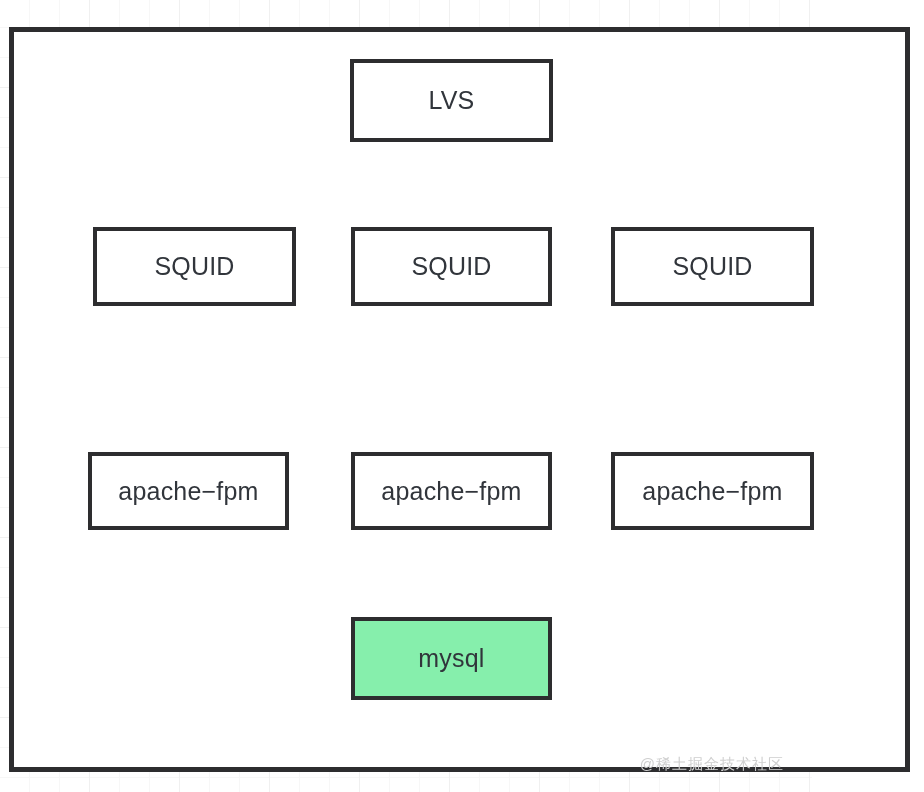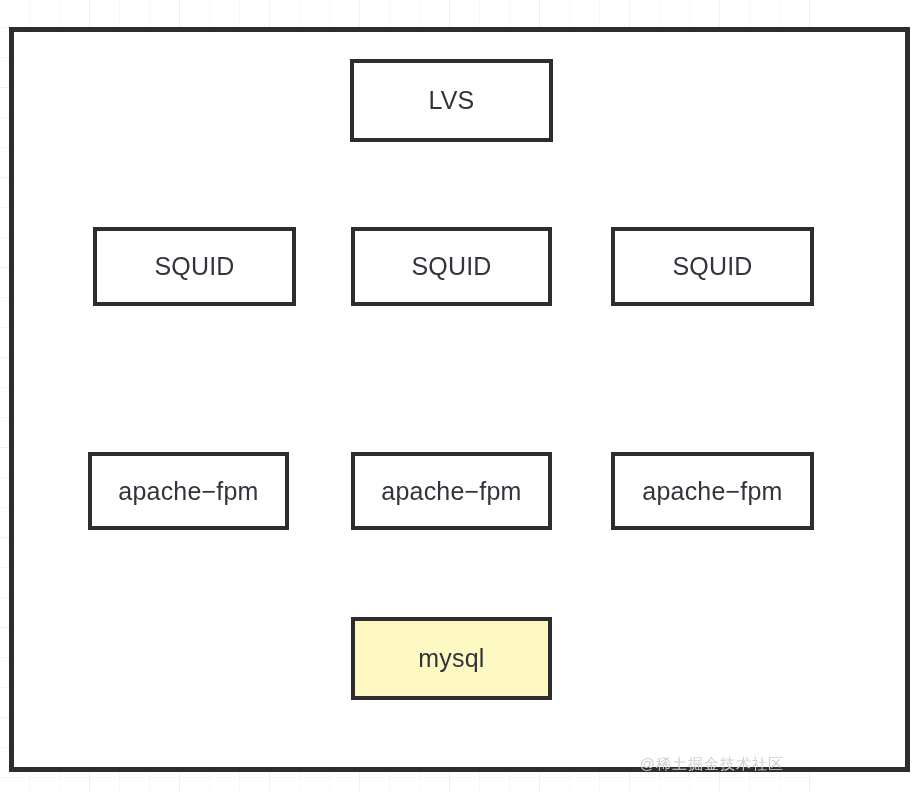--- a/index.html
+++ b/index.html
@@ -97,21 +97,21 @@
         </div>
         <div class="node" style="left: 74px; top: 420px; width: 201px; height: 78px; border-color: rgb(45, 45, 47); background: rgb(255, 255, 255);">
           <span>apache−fpm</span>
         </div>
         <div class="node" style="left: 337px; top: 420px; width: 201px; height: 78px; border-color: rgb(45, 45, 47); background: rgb(255, 255, 255);">
           <span>apache−fpm</span>
         </div>
         <div class="node" style="left: 597px; top: 420px; width: 203px; height: 78px; border-color: rgb(45, 45, 47); background: rgb(255, 255, 255);">
           <span>apache−fpm</span>
         </div>
-        <div class="node" style="left: 337px; top: 585px; width: 201px; height: 83px; border-color: rgb(45, 45, 47); background: #fef9c3;">
+        <div class="node" style="left: 337px; top: 585px; width: 201px; height: 83px; border-color: rgb(45, 45, 47); background: #86efac;">
           <span>mysql</span>
         </div>
       </div>
   </div>
 
   <div id="watermark" style="color: rgb(207, 207, 207);">@稀土掘金技术社区</div>
 
 </div>
 
 </body></html>

